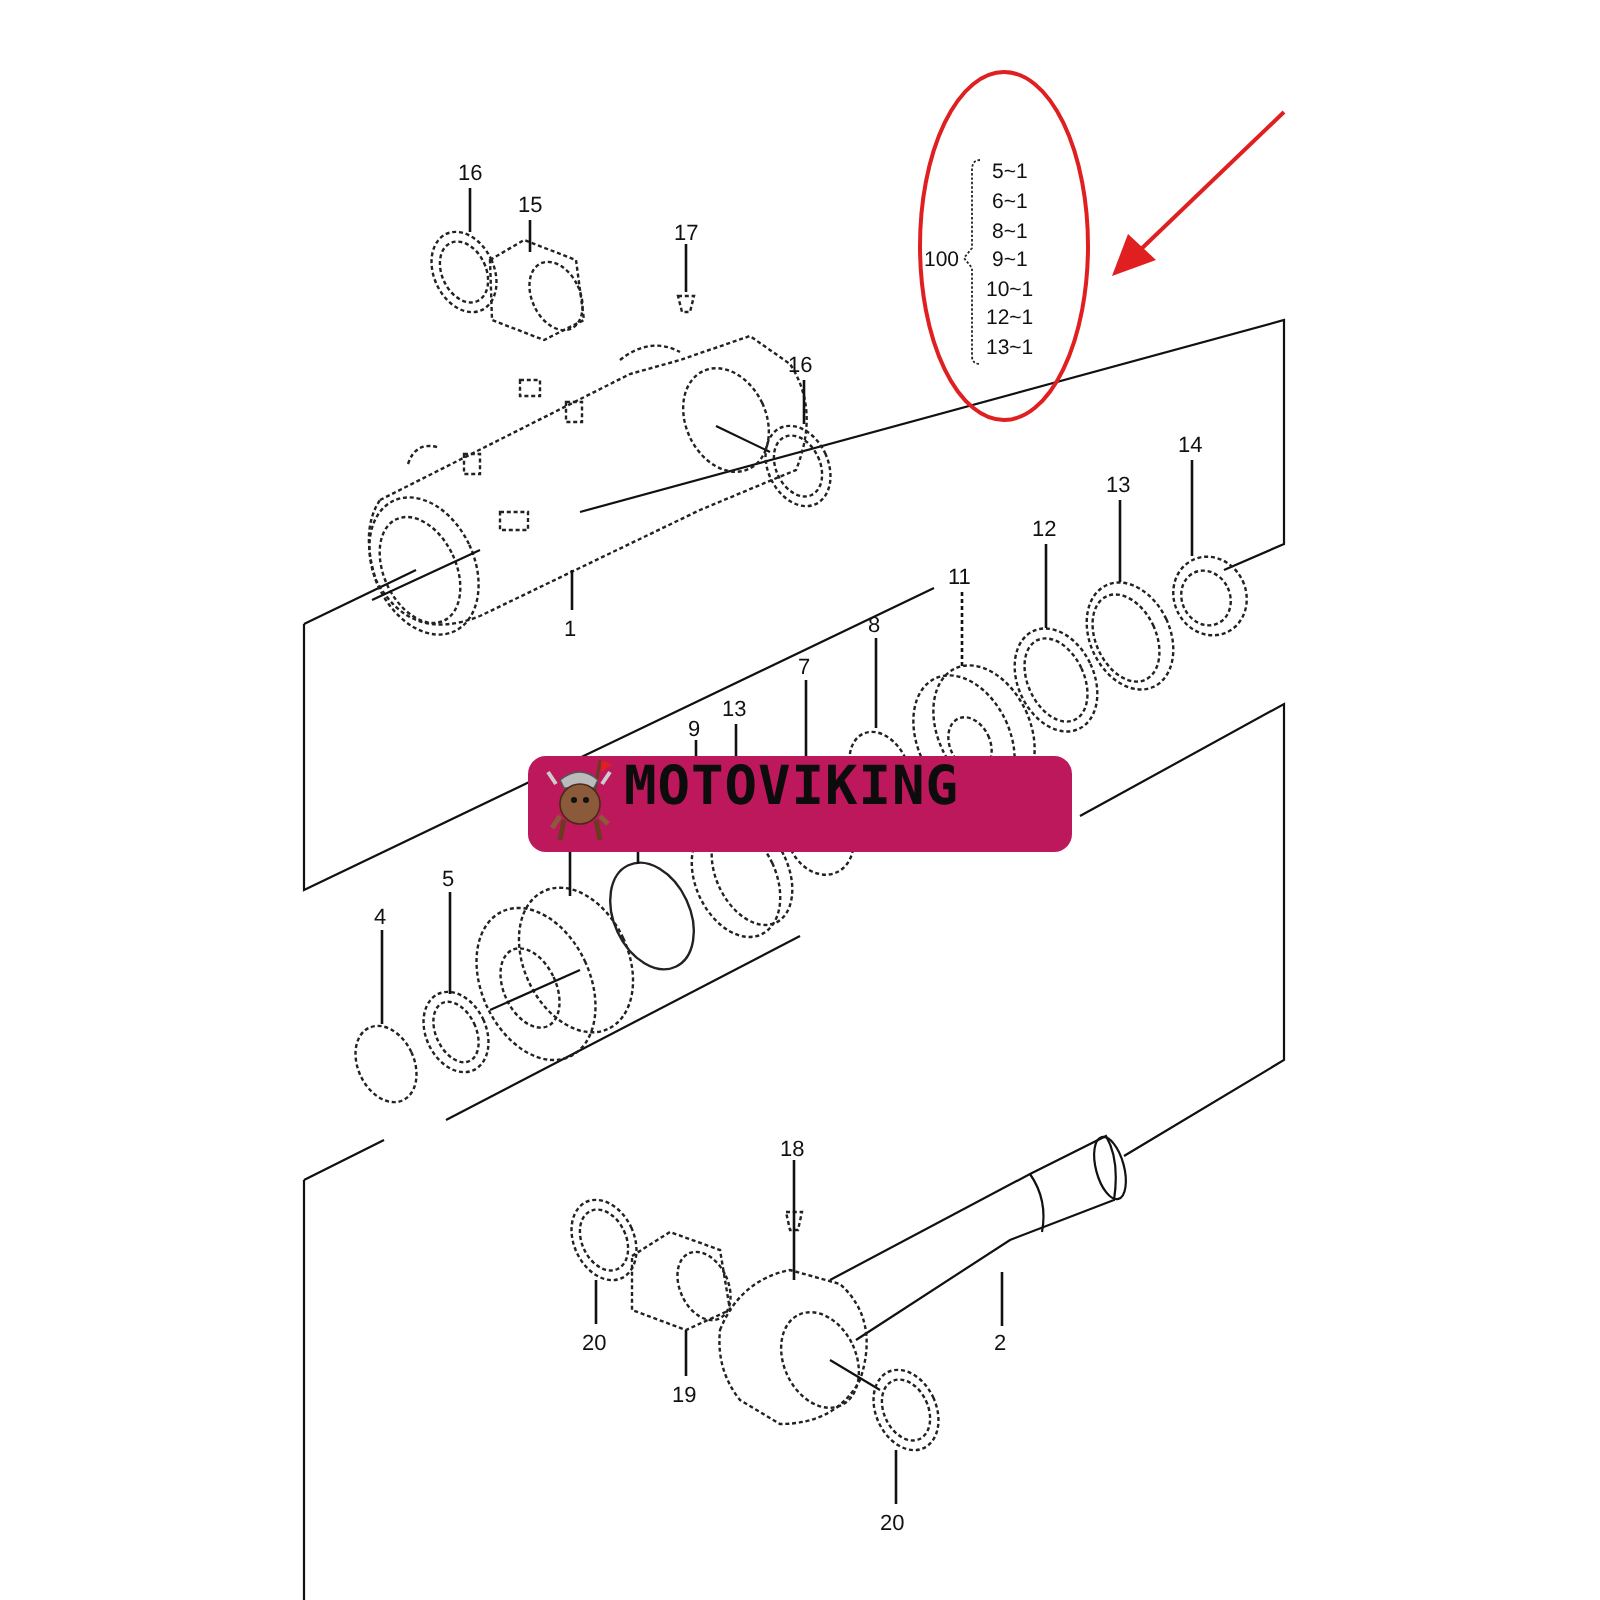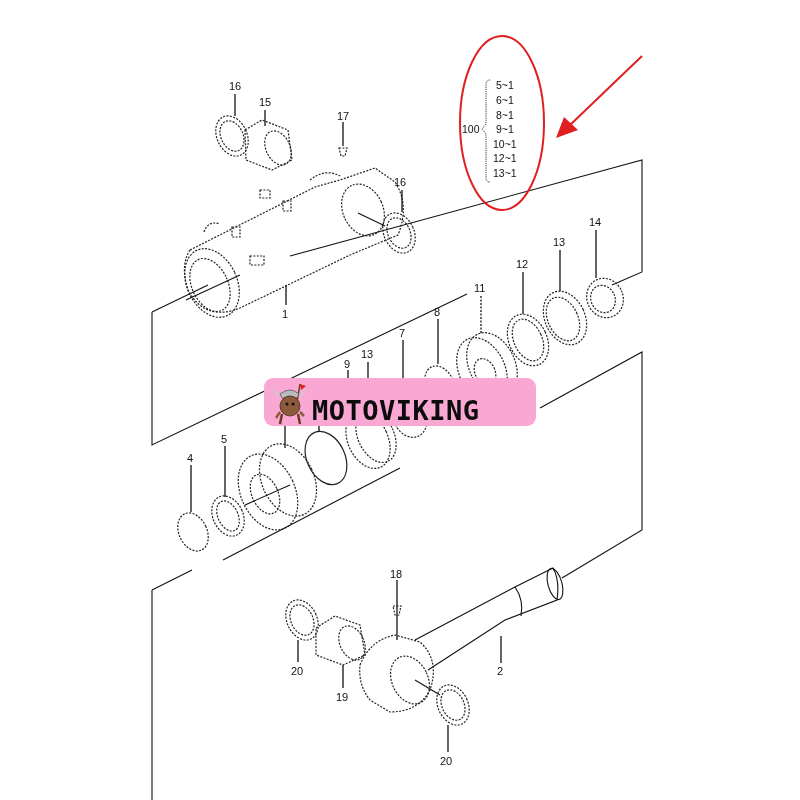--- a/index.html
+++ b/index.html
@@ -4,21 +4,21 @@
 <style>
   html,body{margin:0;padding:0;background:#ffffff;}
   body{width:800px;height:800px;position:relative;overflow:hidden;font-family:"Liberation Sans",sans-serif;}
   #stage{position:absolute;left:0;top:0;width:800px;height:800px;}
   .lbl{font-family:"Liberation Sans",sans-serif;font-size:11px;fill:#111;}
   .leg{font-family:"Liberation Sans",sans-serif;font-size:10.5px;fill:#111;}
   .part{fill:none;stroke:#222;stroke-width:1.2;stroke-dasharray:2 1.4;}
   .solid{fill:none;stroke:#111;stroke-width:1.1;}
   .lead{stroke:#111;stroke-width:1.3;}
   .frame{fill:none;stroke:#111;stroke-width:1.1;}
-  #watermark{position:absolute;left:264px;top:378px;width:272px;height:48px;background:#f9a8d4;border-radius:9px;display:flex;align-items:flex-end;}
+  #watermark{position:absolute;left:264px;top:378px;width:272px;height:48px;background:#be185d;border-radius:9px;display:flex;align-items:flex-start;}
   #wm-logo{width:40px;height:44px;margin-left:6px;}
   #wm-text{font-family:"DejaVu Sans Mono","Liberation Mono",monospace;font-weight:bold;font-size:27px;color:#0c0c0c;letter-spacing:0.5px;margin-left:2px;}
 </style>
 </head>
 <body>
 
 <div id="stage">
 <svg width="800" height="800" viewBox="0 0 800 800" xmlns="http://www.w3.org/2000/svg">
 
   <g>

